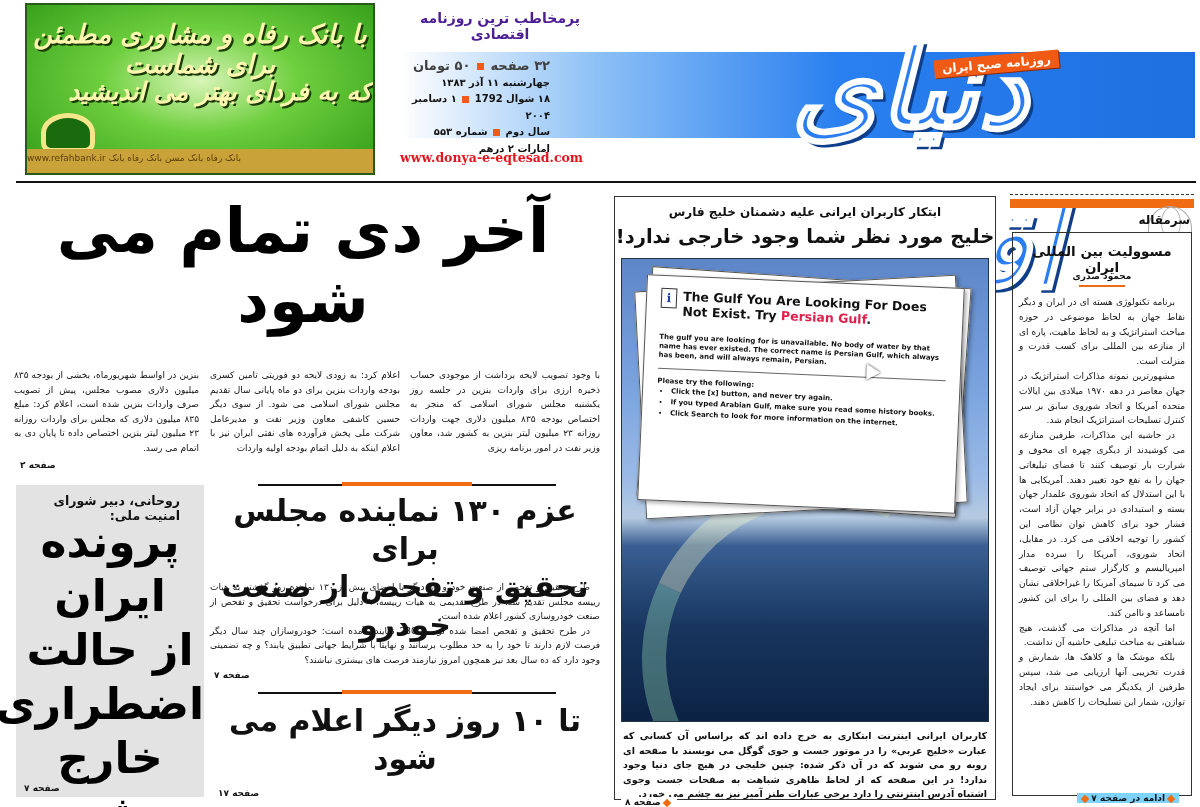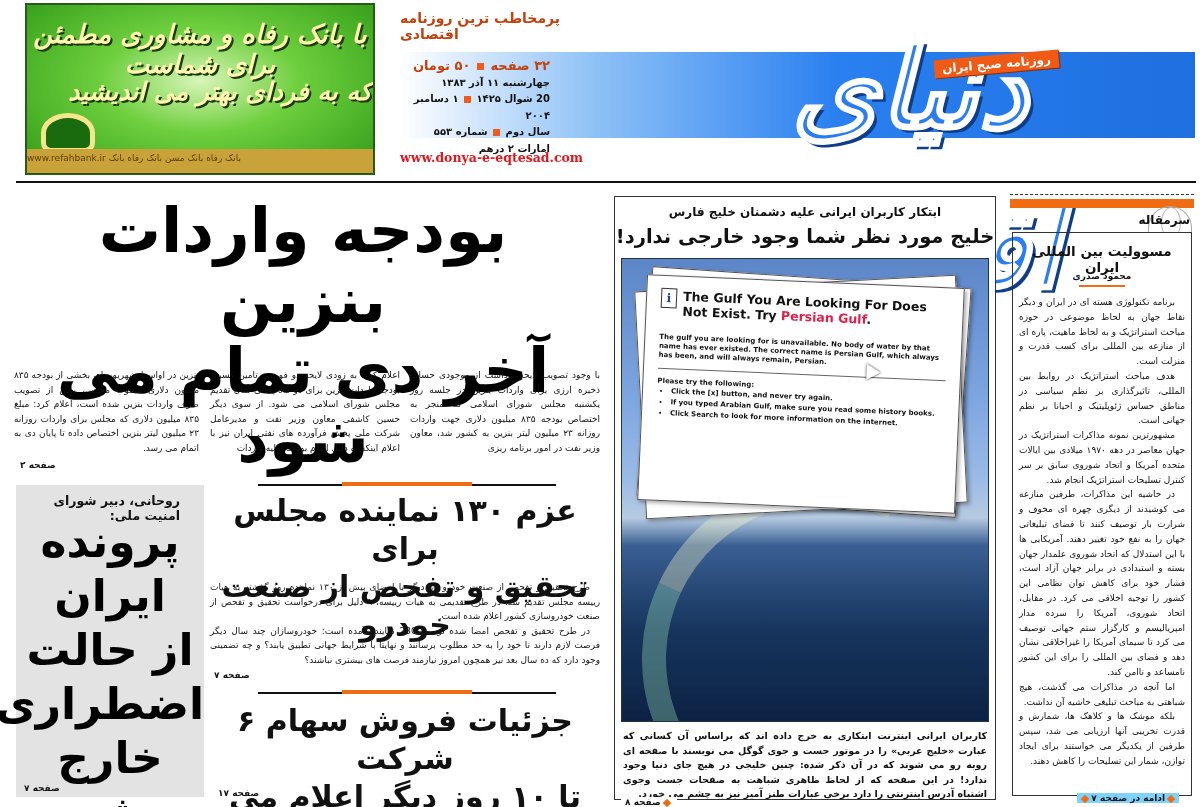--- a/index.html
+++ b/index.html
@@ -14,28 +14,28 @@
     background: radial-gradient(ellipse at 50% 45%, #d9f5b8 0%, #6ecf3e 40%, #2f9a16 100%); overflow: hidden; }
   .ad-line { position: absolute; left: 0; right: 0; text-align: center; font-family: "DejaVu Serif", serif;
     font-style: italic; font-weight: bold; color: #fff7b0; text-shadow: 2px 2px 0 #1b3a08; }
   .ad-line1 { top: 14px; font-size: 26px; }
   .ad-line2 { top: 72px; font-size: 25px; padding-left: 40px; }
   .ad-logo { position: absolute; left: 14px; top: 108px; width: 54px; height: 40px; border: 5px solid #f4e68a;
     border-radius: 50% 50% 10px 10px; background: #1a6a0e; }
   .ad-strip { position: absolute; left: 0; right: 0; bottom: 0; height: 24px; background: #c9a23a;
     color: #5c3e08; font-size: 9px; line-height: 18px; direction: ltr; white-space: nowrap; overflow: hidden; }
 
-  .tagline { left: 400px; top: 10px; width: 200px; text-align: left; color: #c2410c; font-weight: bold; font-size: 14px; }
+  .tagline { left: 400px; top: 10px; width: 200px; text-align: center; color: #4c1d95; font-weight: bold; font-size: 14px; }
 
   .blue-band { left: 400px; top: 52px; width: 795px; height: 86px;
     background: linear-gradient(to left, #1e6fe0 0%, #2a80f0 45%, #8cc0f6 75%, #ffffff 100%); }
 
   .info-block { left: 400px; top: 58px; width: 150px; text-align: right; font-size: 10px; line-height: 16.5px; color: #111; font-weight: bold; }
   .info-block .big { font-size: 13px; }
-  .info-block .red { color: #c2410c; }
+  .info-block .red { color: #404040; }
   .sq { display: inline-block; width: 7px; height: 7px; background: #f05a1a; margin: 0 2px; vertical-align: middle; }
 
   .url { left: 400px; top: 150px; width: 200px; text-align: left; direction: ltr; color: #e2161c;
     font-family: "DejaVu Serif", serif; font-weight: bold; font-size: 12.5px; }
 
   .logo-text { left: 640px; top: 8px; width: 540px; height: 170px; text-align: center; direction: rtl;
     font-family: "DejaVu Serif", serif; font-style: italic; font-weight: bold; font-size: 112px; line-height: 160px;
     color: #2a7df0; -webkit-text-stroke: 3px #ffffff; text-shadow: 4px 4px 0 #0e3d8a; letter-spacing: -2px; }
   .logo-badge { left: 934px; top: 55px; background: #f05a14; color: #fff; font-weight: bold; font-size: 12px;
     padding: 2px 8px; transform: rotate(-5deg); box-shadow: 1px 1px 0 #8a2a00; }
@@ -132,41 +132,40 @@
   <div class="abs tagline">پرمخاطب ترین روزنامه اقتصادی</div>
 
   <div class="abs info-block">
     <div class="big">
       <span class="red">۳۲ صفحه</span>
       <span class="sq"></span>
       <span class="red">۵۰ تومان</span>
     </div>
     <div>چهارشنبه ۱۱ آذر ۱۳۸۳</div>
     <div>
-      <span>20 شوال ۱۴۲۵</span>
+      <span>۱۸ شوال 1792</span>
       <span class="sq"></span>
       <span>۱ دسامبر ۲۰۰۴</span>
     </div>
     <div>
       <span>سال دوم</span>
       <span class="sq"></span>
       <span>شماره ۵۵۳</span>
     </div>
     <div>امارات ۲ درهم</div>
   </div>
 
   <div class="abs url">www.donya-e-eqtesad.com</div>
 
   <div class="abs logo-text">دنیای اقتصاد</div>
   <div class="abs logo-badge">روزنامه صبح ایران</div>
 </div>
 <div class="abs masthead-rule"></div>
 
 <div class="abs main-headline">
-  <div>بودجه واردات بنزین</div>
   <div>آخر دی تمام می شود</div>
 </div>
 <div class="abs col-text lead-col3">با وجود تصویب لایحه برداشت از موجودی حساب ذخیره ارزی برای واردات بنزین در جلسه روز یکشنبه مجلس شورای اسلامی که منجر به اختصاص بودجه ۸۳۵ میلیون دلاری جهت واردات روزانه ۲۳ میلیون لیتر بنزین به کشور شد، معاون وزیر نفت در امور برنامه ریزی</div>
 <div class="abs col-text lead-col2">اعلام کرد: به زودی لایحه دو فوریتی تامین کسری بودجه واردات بنزین برای دو ماه پایانی سال تقدیم مجلس شورای اسلامی می شود. از سوی دیگر حسین کاشفی معاون وزیر نفت و مدیرعامل شرکت ملی پخش فرآورده های نفتی ایران نیز با اعلام اینکه به دلیل اتمام بودجه اولیه واردات</div>
 <div class="abs col-text lead-col1">بنزین در اواسط شهریورماه، بخشی از بودجه ۸۳۵ میلیون دلاری مصوب مجلس، پیش از تصویب صرف واردات بنزین شده است، اعلام کرد: مبلغ ۸۳۵ میلیون دلاری که مجلس برای واردات روزانه ۲۳ میلیون لیتر بنزین اختصاص داده تا پایان دی به اتمام می رسد.</div>
 <div class="abs page-ref pr-lead">صفحه ۲</div>
 
 <div class="abs grey-box">
   <div class="grey-kicker">روحانی، دبیر شورای امنیت ملی:</div>
   <div class="grey-headline">
@@ -189,21 +188,20 @@
 <div class="abs col-text story2-body">
   <p style="text-indent:10px">طرح تحقیق و تفحص از صنعت خودرو بار دیگر با امضای بیش از ۱۳۰ نماینده روز گذشته به هیات رییسه مجلس تقدیم شد. در طرح تقدیمی به هیات رییسه، ۹ دلیل برای درخواست تحقیق و تفحص از صنعت خودروسازی کشور اعلام شده است.</p>
   <p style="text-indent:10px">در طرح تحقیق و تفحص امضا شده توسط 230 نماینده آمده است: خودروسازان چند سال دیگر فرصت لازم دارند تا خود را به حد مطلوب برسانند و نهایتا با شرایط جهانی تطبیق یابند؟ و چه تضمینی وجود دارد که ده سال بعد نیز همچون امروز نیازمند فرصت های بیشتری نباشند؟</p>
 </div>
 <div class="abs page-ref pr-story2">صفحه ۷</div>
 
 <div class="rule-pair rule2">
     <div class="orange"></div>
   </div>
 <div class="abs story3-headline">
-  <div>جزئیات فروش سهام ۶ شرکت</div>
   <div>تا ۱۰ روز دیگر اعلام می شود</div>
 </div>
 <div class="abs page-ref pr-story3">صفحه ۱۷</div>
 
 <div class="abs gulf-box">
   <div class="gulf-kicker">ابتکار کاربران ایرانی علیه دشمنان خلیج فارس</div>
   <div class="gulf-headline">خلیج مورد نظر شما وجود خارجی ندارد!</div>
   <div class="gulf-photo">
     <div class="rainbow"></div>
     <div class="err-page err-back2"></div>
@@ -228,20 +226,19 @@
 <div class="abs ed-dash"></div>
 <div class="abs ed-orange"></div>
 <div class="abs ed-globe"></div>
 <div class="abs ed-section">سرمقاله</div>
 <div class="abs ed-box">
   <div class="ed-title">مسوولیت بین المللی ایران</div>
   <div class="ed-author">محمود صدری</div>
   <div class="ed-author-rule"></div>
   <div class="ed-body">
     <p>برنامه تکنولوژی هسته ای در ایران و دیگر نقاط جهان به لحاظ موضوعی در حوزه مباحث استراتژیک و به لحاظ ماهیت، پاره ای از منازعه بین المللی برای کسب قدرت و منزلت است.</p>
-    <p>هدف مباحث استراتژیک در روابط بین المللی، تاثیرگذاری بر نظم سیاسی در مناطق حساس ژئوپلیتیک و احیانا بر نظم جهانی است.</p>
     <p>مشهورترین نمونه مذاکرات استراتژیک در جهان معاصر در دهه ۱۹۷۰ میلادی بین ایالات متحده آمریکا و اتحاد شوروی سابق بر سر کنترل تسلیحات استراتژیک انجام شد.</p>
     <p>در حاشیه این مذاکرات، طرفین منازعه می کوشیدند از دیگری چهره ای مخوف و شرارت بار توصیف کنند تا فضای تبلیغاتی جهان را به نفع خود تغییر دهند. آمریکایی ها با این استدلال که اتحاد شوروی علمدار جهان بسته و استبدادی در برابر جهان آزاد است، فشار خود برای کاهش توان نظامی این کشور را توجیه اخلاقی می کرد. در مقابل، اتحاد شوروی، آمریکا را سرده مدار امپریالیسم و کارگزار ستم جهانی توصیف می کرد تا سیمای آمریکا را غیراخلاقی نشان دهد و فضای بین المللی را برای این کشور نامساعد و ناامن کند.</p>
     <p>اما آنچه در مذاکرات می گذشت، هیچ شباهتی به مباحث تبلیغی حاشیه آن نداشت.</p>
     <p>بلکه موشک ها و کلاهک ها، شمارش و قدرت تخریبی آنها ارزیابی می شد، سپس طرفین از یکدیگر می خواستند برای ایجاد توازن، شمار این تسلیحات را کاهش دهند.</p>
   </div>
   <div class="ed-cont"><span class="bg"><span class="diamond"></span><span>ادامه در صفحه ۷</span><span class="diamond"></span></span></div>
 </div>
 
 </body></html>

